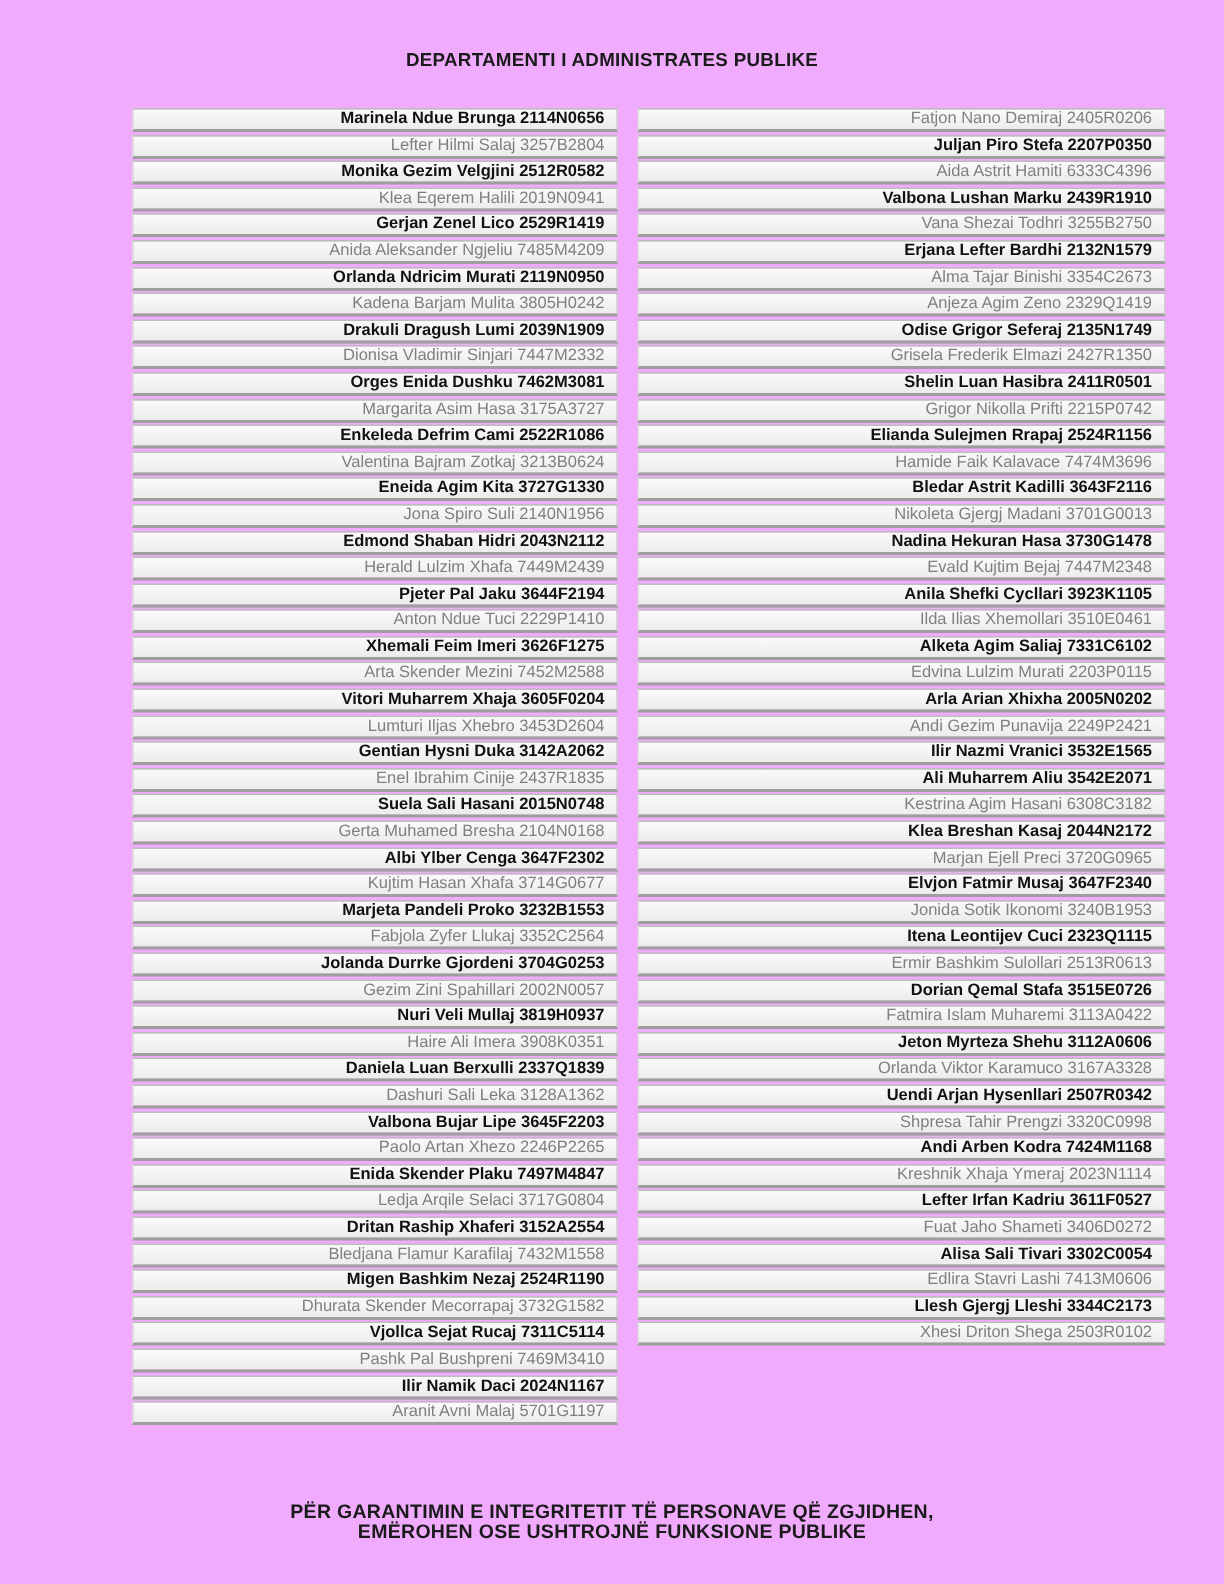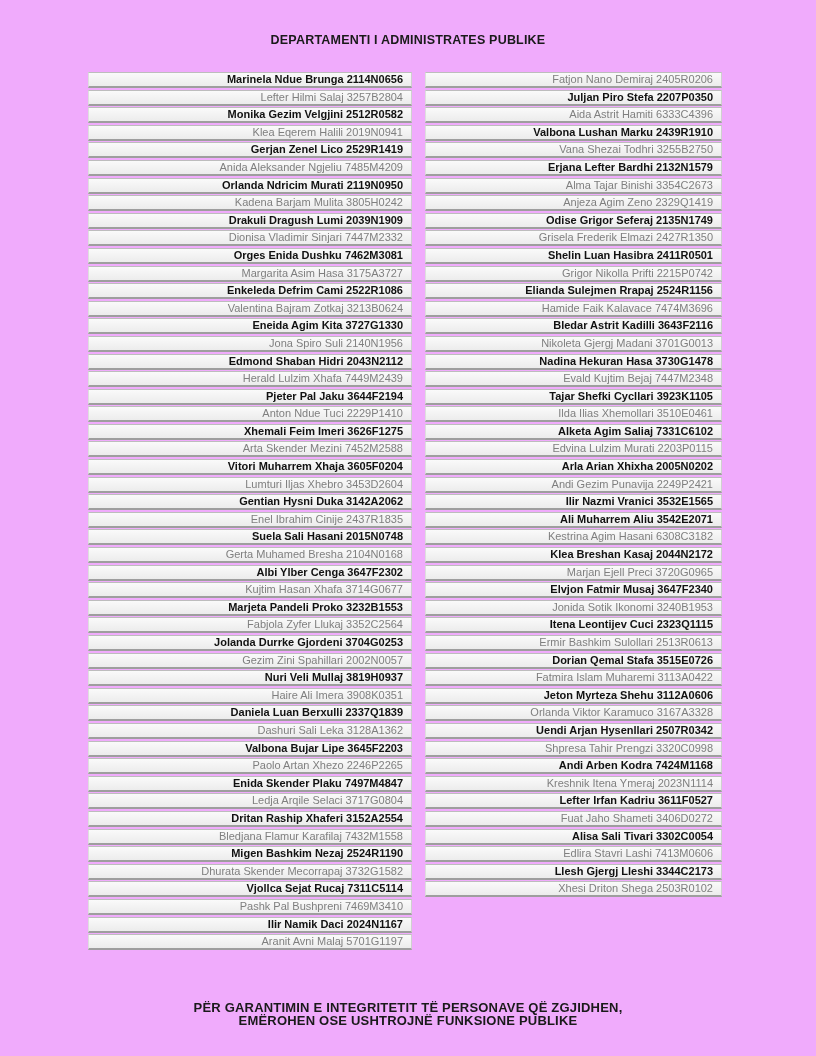--- a/index.html
+++ b/index.html
@@ -24,21 +24,21 @@
     font-size: 12.5px;
     font-weight: bold;
     color: #1a1a1a;
     letter-spacing: 0.2px;
   }
   .name-col {
     position: absolute;
     top: 72px;
   }
   .col-left  { left: 88px;  width: 324px; }
-  .col-right { left: 425px; width: 297px; }
+  .col-right { left: 425px; width: 352px; }
   .row {
     box-sizing: content-box;
     height: 13px;
     line-height: 13px;
     padding: 0 8px 0 2px;
     margin-bottom: 1.6px;
     text-align: right;
     font-size: 11px;
     color: #7f7f7f;
     background: linear-gradient(180deg, #fafafa 0%, #ececec 100%);
@@ -137,21 +137,21 @@
       <div class="row bold">Odise Grigor Seferaj 2135N1749</div>
       <div class="row">Grisela Frederik Elmazi 2427R1350</div>
       <div class="row bold">Shelin Luan Hasibra 2411R0501</div>
       <div class="row">Grigor Nikolla Prifti 2215P0742</div>
       <div class="row bold">Elianda Sulejmen Rrapaj 2524R1156</div>
       <div class="row">Hamide Faik Kalavace 7474M3696</div>
       <div class="row bold">Bledar Astrit Kadilli 3643F2116</div>
       <div class="row">Nikoleta Gjergj Madani 3701G0013</div>
       <div class="row bold">Nadina Hekuran Hasa 3730G1478</div>
       <div class="row">Evald Kujtim Bejaj 7447M2348</div>
-      <div class="row bold">Tajar Shefki Cycllari 3923K1105</div>
+      <div class="row bold">Anila Shefki Cycllari 3923K1105</div>
       <div class="row">Ilda Ilias Xhemollari 3510E0461</div>
       <div class="row bold">Alketa Agim Saliaj 7331C6102</div>
       <div class="row">Edvina Lulzim Murati 2203P0115</div>
       <div class="row bold">Arla Arian Xhixha 2005N0202</div>
       <div class="row">Andi Gezim Punavija 2249P2421</div>
       <div class="row bold">Ilir Nazmi Vranici 3532E1565</div>
       <div class="row bold">Ali Muharrem Aliu 3542E2071</div>
       <div class="row">Kestrina Agim Hasani 6308C3182</div>
       <div class="row bold">Klea Breshan Kasaj 2044N2172</div>
       <div class="row">Marjan Ejell Preci 3720G0965</div>
@@ -159,21 +159,21 @@
       <div class="row">Jonida Sotik Ikonomi 3240B1953</div>
       <div class="row bold">Itena Leontijev Cuci 2323Q1115</div>
       <div class="row">Ermir Bashkim Sulollari 2513R0613</div>
       <div class="row bold">Dorian Qemal Stafa 3515E0726</div>
       <div class="row">Fatmira Islam Muharemi 3113A0422</div>
       <div class="row bold">Jeton Myrteza Shehu 3112A0606</div>
       <div class="row">Orlanda Viktor Karamuco 3167A3328</div>
       <div class="row bold">Uendi Arjan Hysenllari 2507R0342</div>
       <div class="row">Shpresa Tahir Prengzi 3320C0998</div>
       <div class="row bold">Andi Arben Kodra 7424M1168</div>
-      <div class="row">Kreshnik Itena Ymeraj 2023N1114</div>
+      <div class="row">Kreshnik Xhaja Ymeraj 2023N1114</div>
       <div class="row bold">Lefter Irfan Kadriu 3611F0527</div>
       <div class="row">Fuat Jaho Shameti 3406D0272</div>
       <div class="row bold">Alisa Sali Tivari 3302C0054</div>
       <div class="row">Edlira Stavri Lashi 7413M0606</div>
       <div class="row bold">Llesh Gjergj Lleshi 3344C2173</div>
       <div class="row">Xhesi Driton Shega 2503R0102</div>
     </div>
 
   <div class="footer">
     <div>PËR GARANTIMIN E INTEGRITETIT TË PERSONAVE QË ZGJIDHEN,</div>

